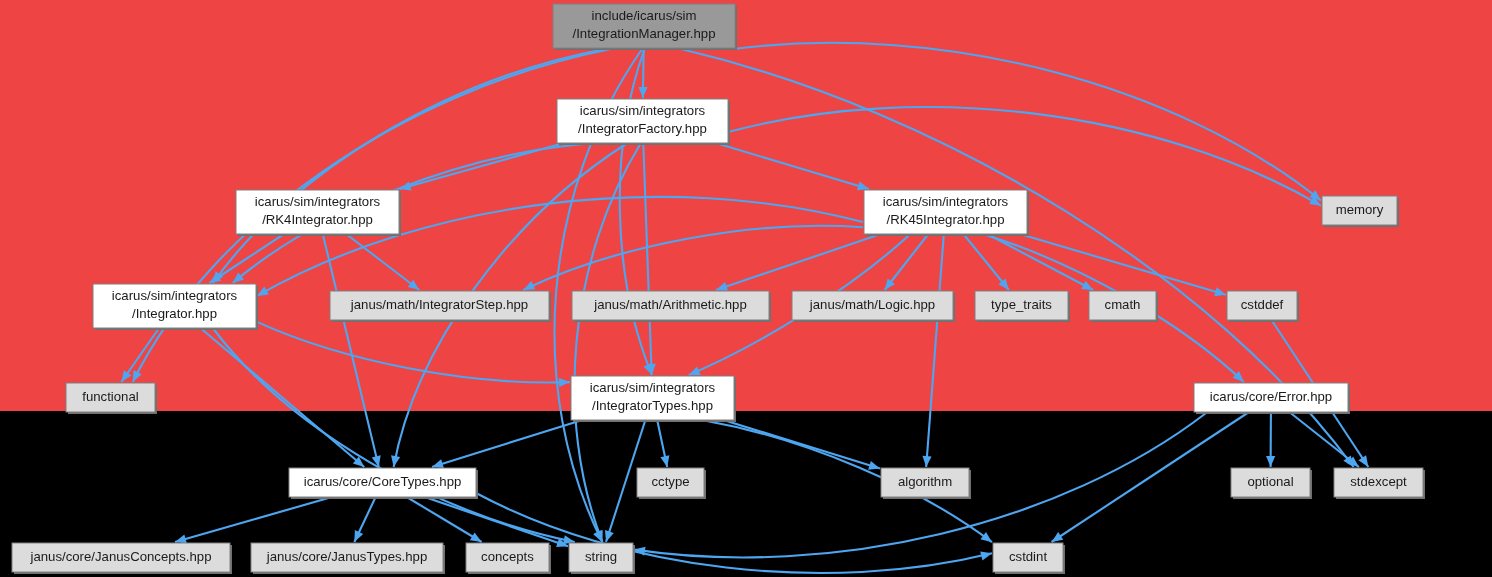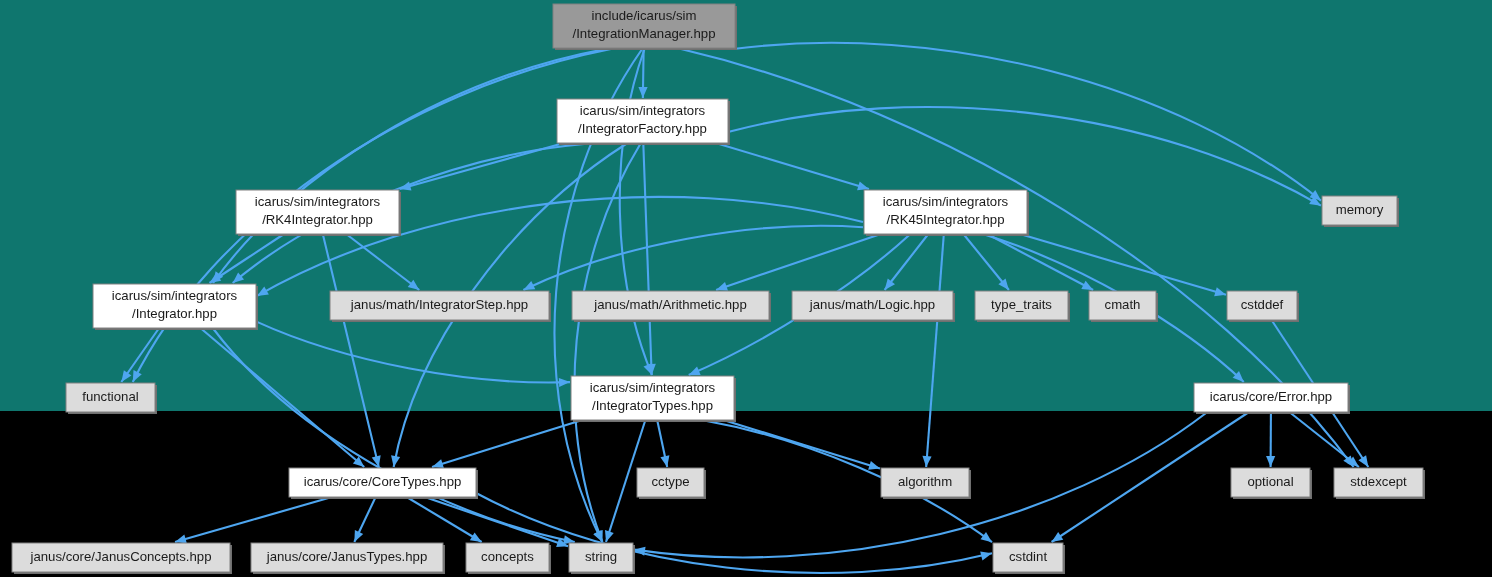--- a/index.html
+++ b/index.html
@@ -1,18 +1,18 @@
 <!DOCTYPE html>
 <html><head>
 <meta charset="utf-8">
 <style>
   html,body{margin:0;padding:0;background:#000;}
   body{width:1492px;height:577px;overflow:hidden;
        font-family:"Liberation Sans","DejaVu Sans",sans-serif;}
-  #graph{position:relative;width:1492px;height:411px;background:#0f766e;}
+  #graph{position:relative;width:1492px;height:411px;background:#ef4444;}
   svg{position:absolute;top:0;left:0;width:1492px;height:577px;display:block;}
   .node-label{font-size:13.2px;fill:#1a1a1a;text-anchor:middle;
               font-family:"Liberation Sans","DejaVu Sans",sans-serif;
               dominant-baseline:middle;pointer-events:none;}
   .nb{stroke:#808080;stroke-width:1;}
   .nb-white{fill:#ffffff;}
   .nb-gray{fill:#dcdcdc;}
   .nb-root{fill:#999999;}
   .edge{fill:none;stroke:#4ea6f0;stroke-width:2.1;}
   .arrow{fill:#4ea6f0;stroke:none;}

